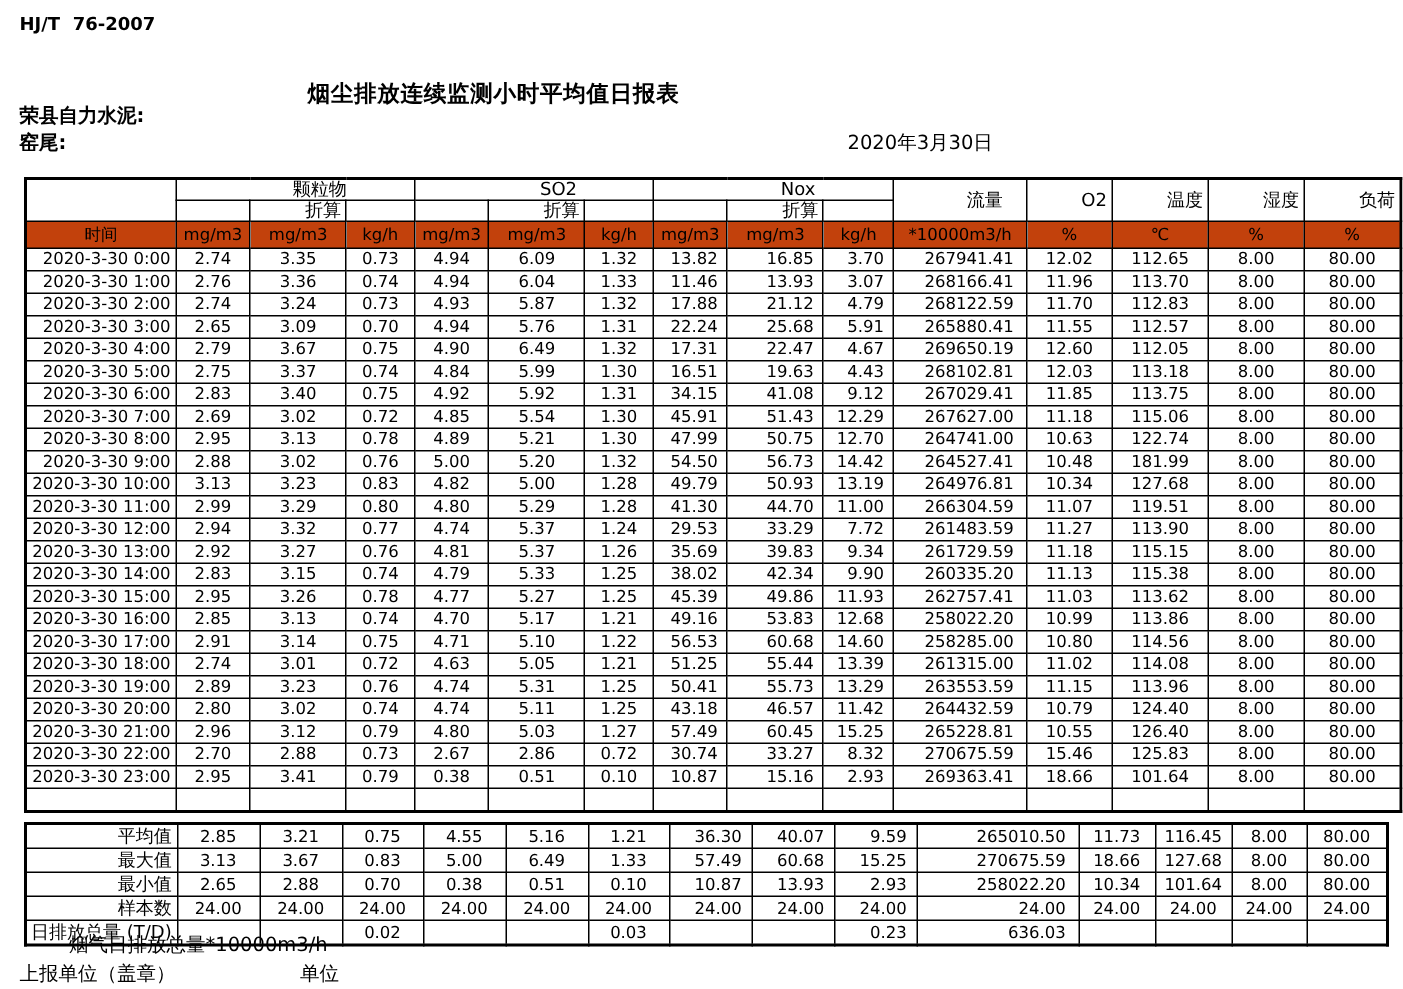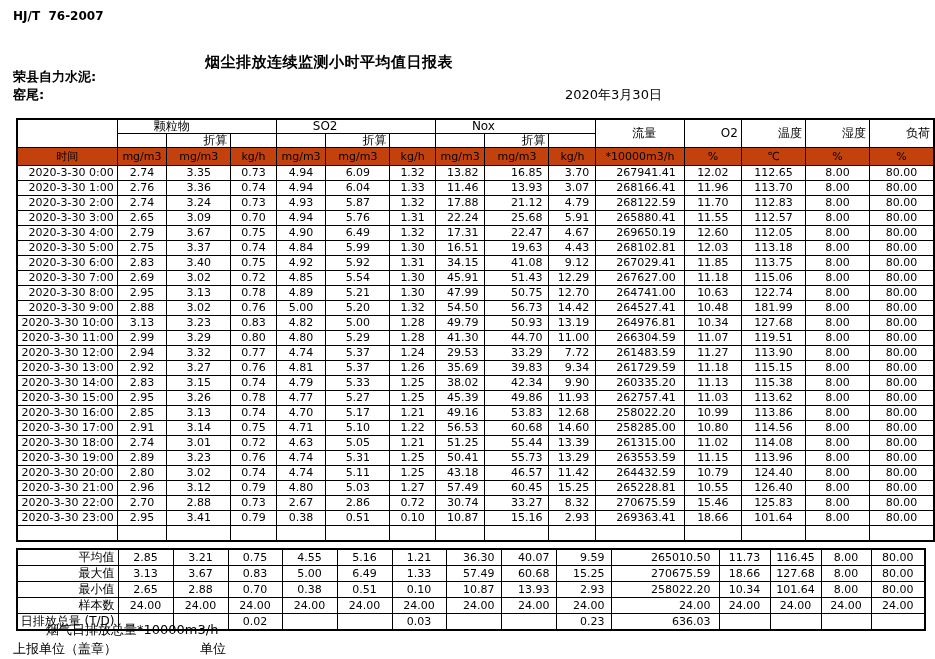--- a/index.html
+++ b/index.html
@@ -12,21 +12,21 @@
   .company{position:absolute;left:13px;top:68px;font-size:13px;font-weight:bold;}
   .location{position:absolute;left:13px;top:86px;font-size:13px;font-weight:bold;}
   .date{position:absolute;left:565px;top:86px;font-size:13px;}
   .tablewrap{position:absolute;left:16px;top:118px;}
   table{border-collapse:collapse;table-layout:fixed;background:#fff;}
   table.bordered{border:2px solid #000;}
   td{
     border:1px solid #000;font-size:11px;padding:0 3px;
     height:14px;line-height:14px;overflow:hidden;white-space:nowrap;
   }
-  tr.hrow td{height:13px;line-height:13px;font-size:12px;padding-left:36px;}
+  tr.hrow td{height:13px;line-height:13px;text-align:center;font-size:12px;padding-left:36px;}
   tr.units td{height:17px;line-height:17px;text-align:center;background:#c2410c;font-size:11px;}
   .al-c{text-align:center;}
   .al-r{text-align:right;}
   .pr6{padding-right:6px;}
   .pr8{padding-right:8px;text-align:right;}
   .gap{height:6px;}
   td.sum-label{position:relative;}
   td.sum-label span{position:absolute;right:3px;top:0;line-height:15px;white-space:nowrap;font-size:12px;}
   .sumtable td{height:15px;line-height:15px;}
   .footer-note{position:absolute;left:13px;top:621px;font-size:13px;margin-left:33px;}

